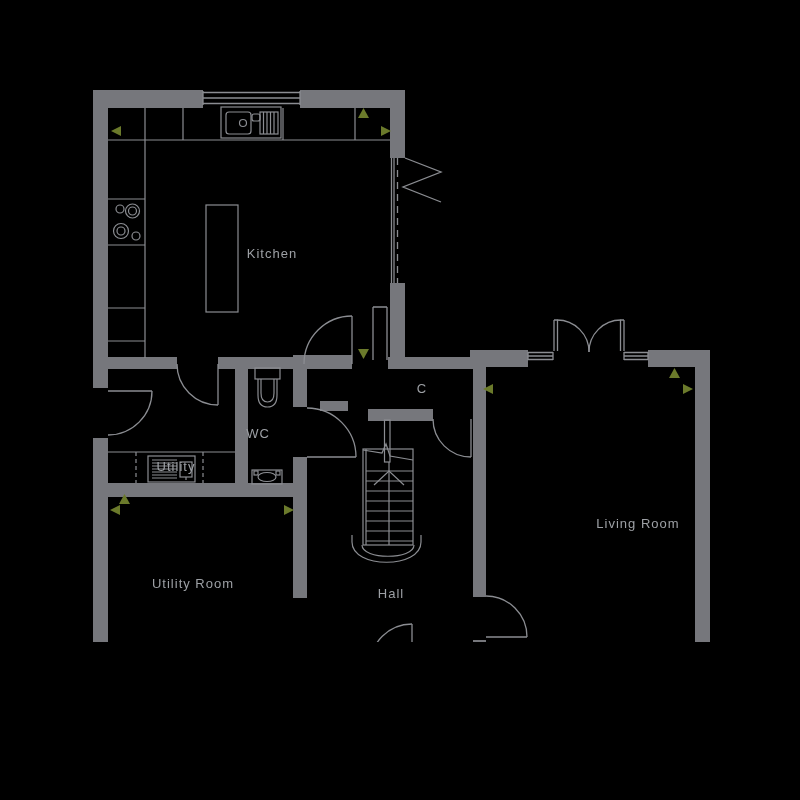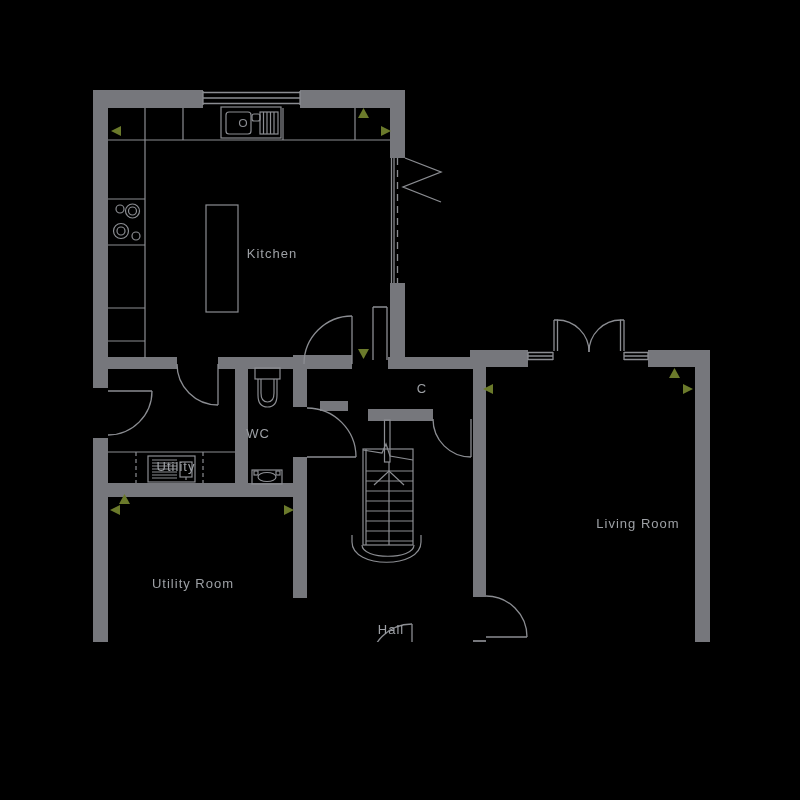--- a/index.html
+++ b/index.html
@@ -219,14 +219,14 @@
       <polygon points="119,654 130,654 124.5,664"></polygon>
     </g>
   </svg>
 
   <div class="room-label" style="left:272px;top:253px;">Kitchen</div>
   <div class="room-label" style="left:176px;top:438px;margin-top:28px;">Utility</div>
   <div class="room-label" style="left:258px;top:433px;">WC</div>
   <div class="room-label" style="left:422px;top:388px;">C</div>
   <div class="room-label" style="left:592px;top:523px;margin-left:46px;">Living Room</div>
   <div class="room-label" style="left:193px;top:583px;">Utility Room</div>
-  <div class="room-label" style="left:391px;top:629px;">Hall</div>
+  <div class="room-label" style="left:391px;top:593px;">Hall</div>
 </div>
 
 </body></html>

